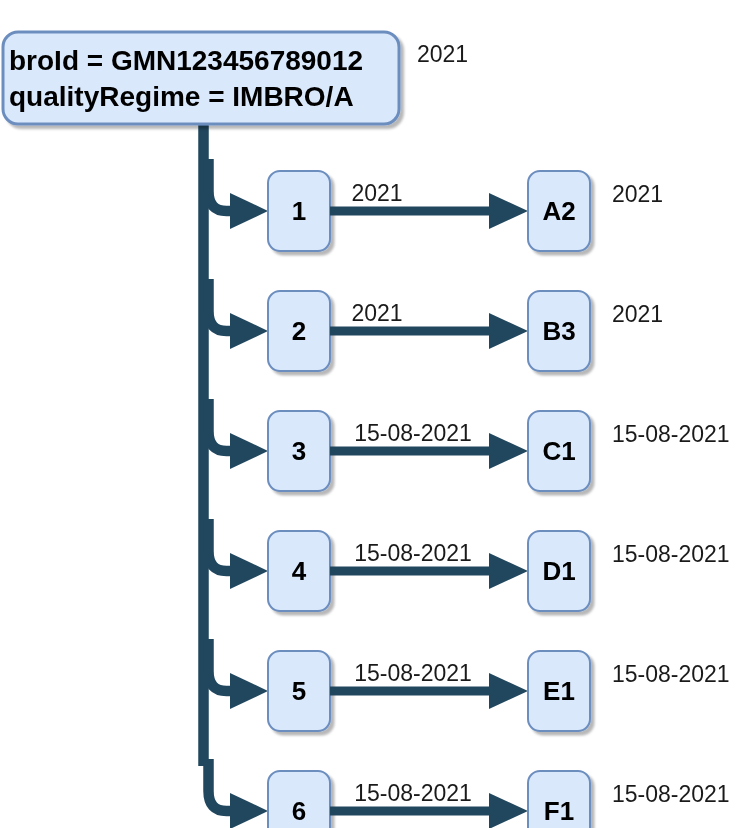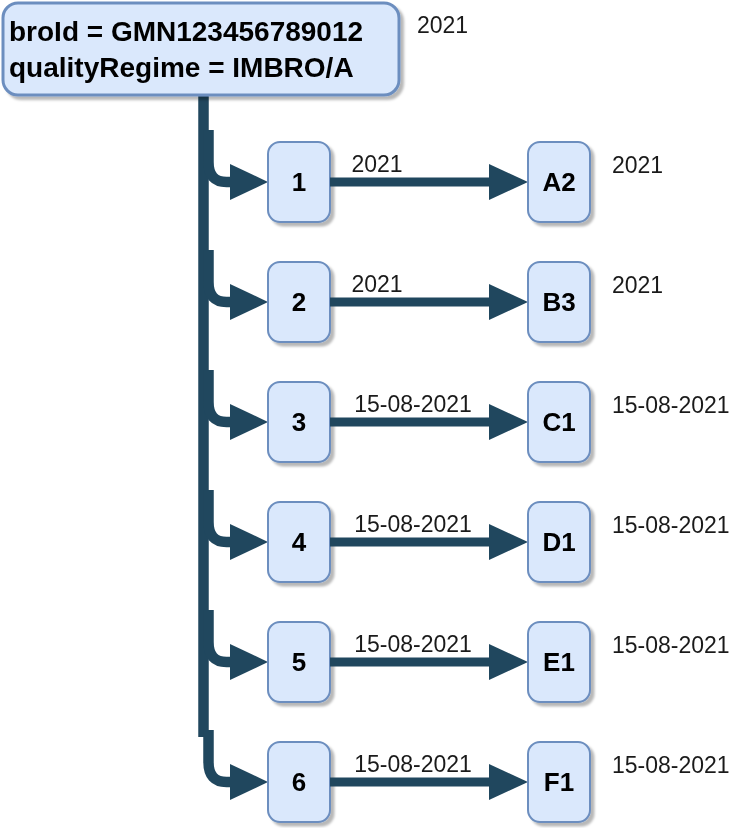--- a/index.html
+++ b/index.html
@@ -4,21 +4,21 @@
 <style>
   html, body {
     margin: 0;
     padding: 0;
     background: #ffffff;
     width: 750px;
     height: 828px;
     overflow: hidden;
     font-family: "Liberation Sans", sans-serif;
   }
-  .canvas { position: relative; width: 750px; height: 632px; }
+  .canvas { position: relative; width: 750px; height: 632px; margin-top: 29px; }
   svg { display: block; }
 
   
   .trunk, .branch {
     fill: none;
     stroke: #20475e;
     stroke-width: 10.5;
     stroke-linecap: butt;
   }
   .edge {

